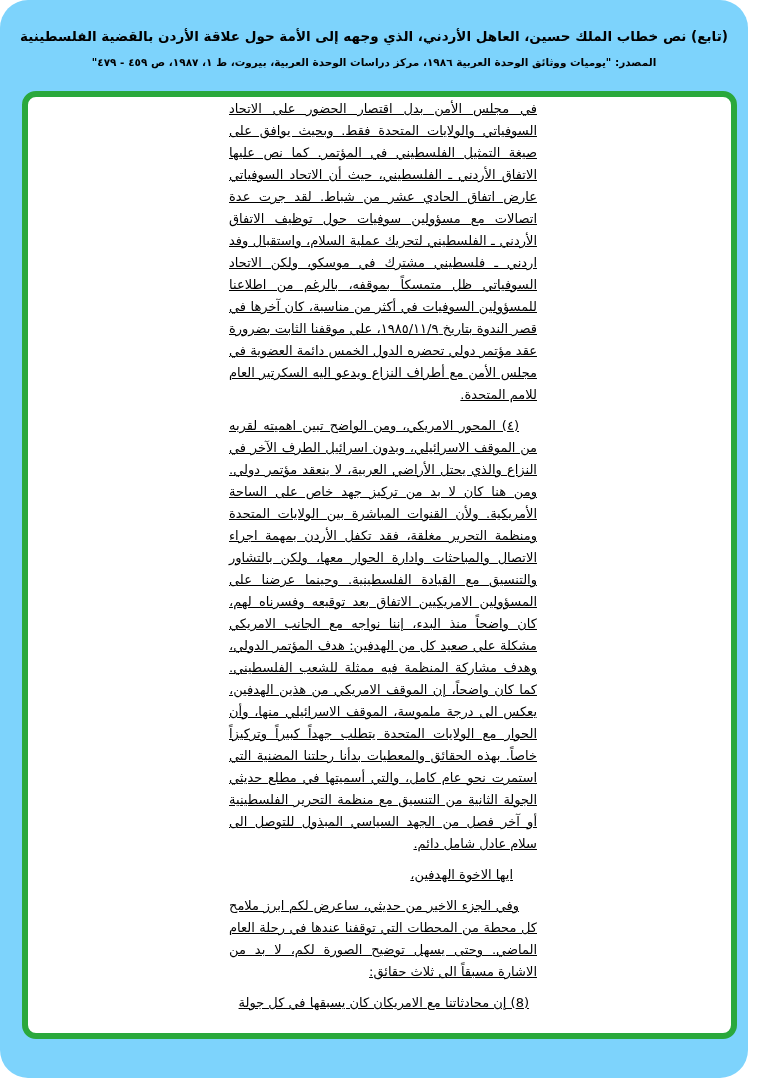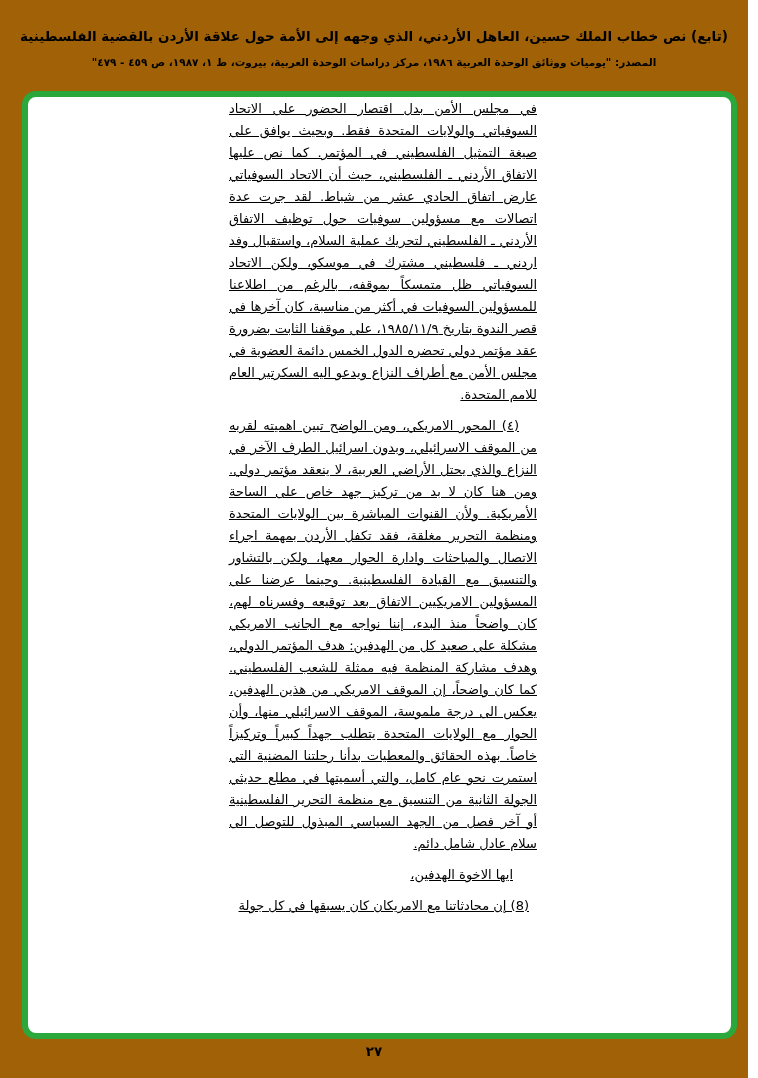--- a/index.html
+++ b/index.html
@@ -4,24 +4,25 @@
 <style>
   html, body {
     margin: 0;
     padding: 0;
     background: #ffffff;
   }
   .page {
     position: relative;
     width: 748px;
     height: 1078px;
-    background: #a16207;
+    background: #7dd3fc;
     font-family: "DejaVu Sans", sans-serif;
     color: #000000;
     overflow: hidden;
+    border-radius: 28px;
   }
   .header {
     position: absolute;
     top: 26px;
     left: 0;
     width: 100%;
     direction: rtl;
     text-align: center;
   }
   .doc-title {
@@ -89,18 +90,18 @@
     <div class="doc-title">(تابع) نص خطاب الملك حسين، العاهل الأردني، الذي وجهه إلى الأمة حول علاقة الأردن بالقضية الفلسطينية</div>
     <div class="doc-source">المصدر: "يوميات ووثائق الوحدة العربية ١٩٨٦، مركز دراسات الوحدة العربية، بيروت، ط ١، ١٩٨٧، ص ٤٥٩ - ٤٧٩"</div>
   </div>
 
   <div class="frame" style="border-color: rgb(42, 168, 60);"></div>
 
   <div class="content">
     <p class="p-noindent">في مجلس الأمن بدل اقتصار الحضور على الاتحاد السوفياتي والولايات المتحدة فقط. وبحيث يوافق على صيغة التمثيل الفلسطيني في المؤتمر. كما نص عليها الاتفاق الأردني ـ الفلسطيني، حيث أن الاتحاد السوفياتي عارض اتفاق الحادي عشر من شباط. لقد جرت عدة اتصالات مع مسؤولين سوفيات حول توظيف الاتفاق الأردني ـ الفلسطيني لتحريك عملية السلام، واستقبال وفد اردني ـ فلسطيني مشترك في موسكو، ولكن الاتحاد السوفياتي ظل متمسكاً بموقفه، بالرغم من اطلاعنا للمسؤولين السوفيات في أكثر من مناسبة، كان آخرها في قصر الندوة بتاريخ ١٩٨٥/١١/٩، على موقفنا الثابت بضرورة عقد مؤتمر دولي تحضره الدول الخمس دائمة العضوية في مجلس الأمن مع أطراف النزاع ويدعو اليه السكرتير العام للامم المتحدة.</p>
     <p class="p-indent">(٤) المحور الامريكي، ومن الواضح تبين اهميته لقربه من الموقف الاسرائيلي، وبدون اسرائيل الطرف الآخر في النزاع والذي يحتل الأراضي العربية، لا ينعقد مؤتمر دولي. ومن هنا كان لا بد من تركيز جهد خاص على الساحة الأمريكية. ولأن القنوات المباشرة بين الولايات المتحدة ومنظمة التحرير مغلقة، فقد تكفل الأردن بمهمة اجراء الاتصال والمباحثات وادارة الحوار معها، ولكن بالتشاور والتنسيق مع القيادة الفلسطينية. وحينما عرضنا على المسؤولين الامريكيين الاتفاق بعد توقيعه وفسرناه لهم، كان واضحاً منذ البدء، إننا نواجه مع الجانب الامريكي مشكلة على صعيد كل من الهدفين: هدف المؤتمر الدولي، وهدف مشاركة المنظمة فيه ممثلة للشعب الفلسطيني. كما كان واضحاً، إن الموقف الامريكي من هذين الهدفين، يعكس الى درجة ملموسة، الموقف الاسرائيلي منها، وأن الحوار مع الولايات المتحدة يتطلب جهداً كبيراً وتركيزاً خاصاً. بهذه الحقائق والمعطيات بدأنا رحلتنا المضنية التي استمرت نحو عام كامل، والتي أسميتها في مطلع حديثي الجولة الثانية من التنسيق مع منظمة التحرير الفلسطينية أو آخر فصل من الجهد السياسي المبذول للتوصل الى سلام عادل شامل دائم.</p>
     <p class="p-salutation">ايها الاخوة الهدفين،</p>
+    <p class="p-indent">وفي الجزء الاخير من حديثي، ساعرض لكم ابرز ملامح كل محطة من المحطات التي توقفنا عندها في رحلة العام الماضي. وحتى يسهل توضيح الصورة لكم، لا بد من الاشارة مسبقاً الى ثلاث حقائق:</p>
     <p class="p-indent p-item">(8) إن محادثاتنا مع الامريكان كان يسبقها في كل جولة</p>
   </div>
 
-  <div class="page-number">٢٧</div>
 
 </div>
 
 </body></html>

